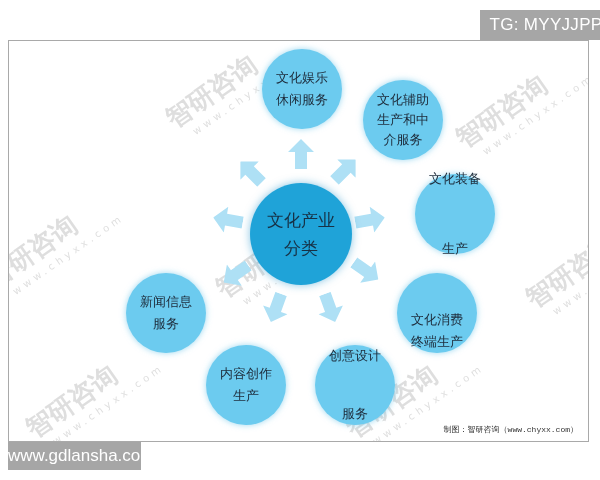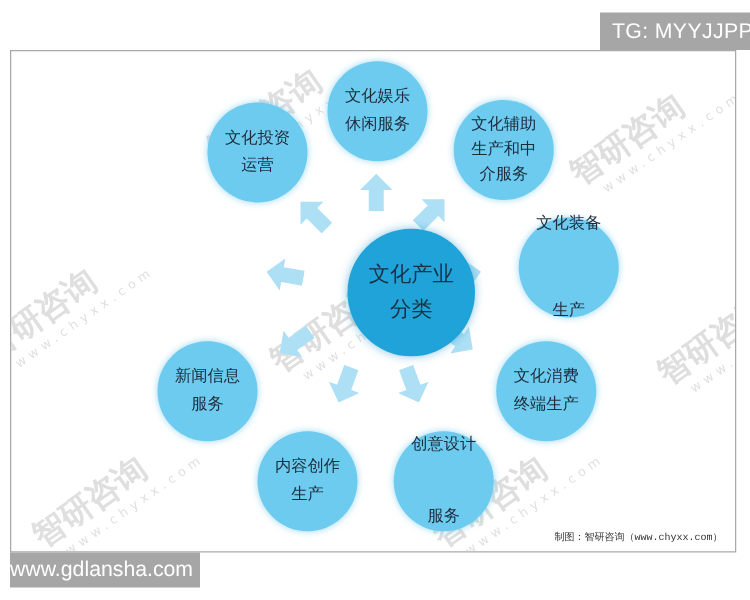--- a/index.html
+++ b/index.html
@@ -16,23 +16,23 @@
   .node { position:absolute; border-radius:50%; background:#6ccbef;
           box-shadow:0 0 6px rgba(90,190,230,0.6);
           display:flex; flex-direction:column; align-items:center; justify-content:center;
           color:#1d2b3a; font-size:13px; line-height:22px; text-align:center; }
   .node.center { background:#1fa3d8; color:#173044; font-size:17px; line-height:28px;
                  box-shadow:0 0 8px rgba(20,140,200,0.5); }
   .arrow { position:absolute; width:26px; height:30px; }
   .arrow svg { width:100%; height:100%; display:block; }
   .source { position:absolute; right:10px; bottom:6px; font-family:Liberation Mono, monospace;
             font-size:8px; color:#333;text-align:right; }
-  .site-badge { position:absolute; left:8px; top:442px; width:152px; height:28px; background:#a6a6a6;
+  .site-badge { position:absolute; left:8px; top:442px; width:133px; height:28px; background:#a6a6a6;
                 color:#ffffff; font-family:"Liberation Sans", sans-serif; font-size:17px;
-                line-height:28px; }
+                line-height:28px; text-align:center; }
 </style>
 </head>
 <body>
 
 <div class="tg-badge">TG: MYYJJPP</div>
 
 <div class="frame">
 
   <div class="wm" style="left:150px;top:20px;"><span>智研咨询</span><small>www.chyxx.com</small></div>
   <div class="wm" style="left:440px;top:40px;"><span>智研咨询</span><small>www.chyxx.com</small></div>
@@ -81,55 +81,51 @@
     <svg viewBox="0 0 26 30">
         <polygon points="13,0 26,13 19,13 19,30 7,30 7,13 0,13" fill="#aee0f5"></polygon>
       </svg>
   </div>
   <div class="arrow" style="left:229px;top:116px;transform:rotate(315deg);">
     <svg viewBox="0 0 26 30">
         <polygon points="13,0 26,13 19,13 19,30 7,30 7,13 0,13" fill="#aee0f5"></polygon>
       </svg>
   </div>
 
-  <div class="node center" style="left:241px;top:142px;width:102px;height:102px;margin-left:28px;">
+  <div class="node center" style="left:241px;top:142px;width:102px;height:102px;">
     <span>文化产业</span>
     <span>分类</span>
   </div>
 
   <div class="node" style="left:354px;top:39px;width:80px;height:80px;line-height:20px;">
     <span>文化辅助</span>
     <span>生产和中</span>
     <span>介服务</span>
   </div>
   <div class="node" style="left:253px;top:8px;width:80px;height:80px;">
     <span>文化娱乐</span>
     <span>休闲服务</span>
   </div>
   <div class="node" style="left:406px;top:133px;width:80px;height:80px;gap:48px;">
     <span>文化装备</span>
     <span>生产</span>
   </div>
-  <div class="node" style="left:388px;top:232px;width:80px;height:80px;">
+  <div class="node" style="left:388px;top:232px;width:80px;height:80px;justify-content:flex-end;">
     <span>文化消费</span>
     <span>终端生产</span>
   </div>
   <div class="node" style="left:306px;top:304px;width:80px;height:80px;justify-content:space-between;">
     <span>创意设计</span>
     <span>服务</span>
   </div>
   <div class="node" style="left:197px;top:304px;width:80px;height:80px;">
     <span>内容创作</span>
     <span>生产</span>
   </div>
   <div class="node" style="left:117px;top:232px;width:80px;height:80px;text-align:right;">
     <span>新闻信息</span>
     <span>服务</span>
   </div>
-  <div class="node" style="left:157px;top:41px;width:80px;height:80px;">
-    <span>文化投资</span>
-    <span>运营</span>
-  </div>
 
   <div class="source">制图：智研咨询（www.chyxx.com）</div>
 </div>
 
 <div class="site-badge">www.gdlansha.com</div>
 
 </body></html>

